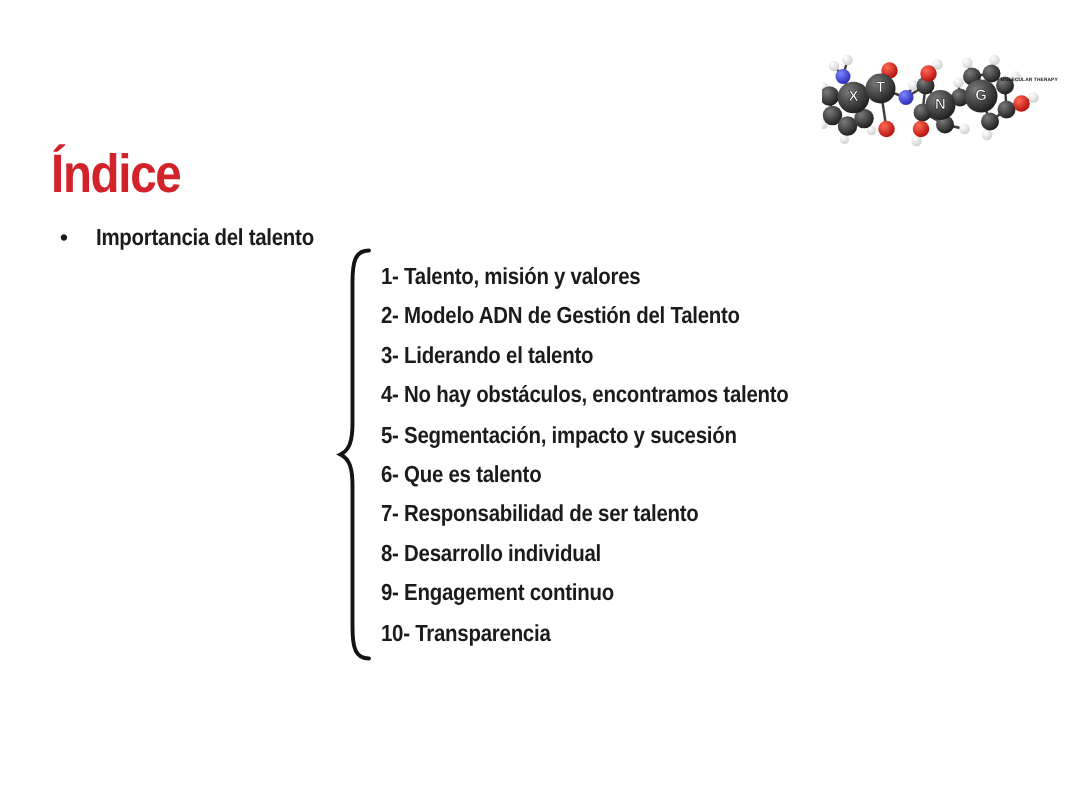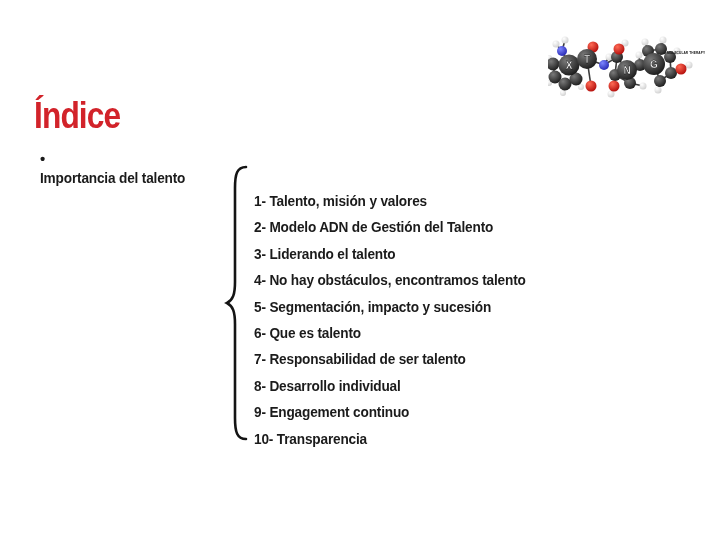--- a/index.html
+++ b/index.html
@@ -22,36 +22,35 @@
     position:absolute;left:34px;top:95px;
     font-size:36px;font-weight:800;letter-spacing:-1px;
     color:var(--accent);
     transform:scaleX(0.88);transform-origin:left top;
     white-space:nowrap;
   }
   .bullet-row{
     position:absolute;left:40px;
     display:flex;align-items:flex-start;
     white-space:nowrap;
-    flex-direction:column;
   }
   .bullet-dot{
     width:24px;font-size:15px;font-weight:700;line-height:19px;
   }
   .bullet-dot::before{content:"\2022";}
   .bullet-label, .bullet-sublabel{
     font-size:15.5px;font-weight:700;letter-spacing:-0.2px;line-height:19px;
     transform:scaleX(0.88);transform-origin:left top;
     white-space:nowrap;
   }
   .bullet-sub-row{
     position:absolute;left:64px;white-space:nowrap;
   }
   .index-list{
-    position:absolute;left:254px;top:172px;width:300px;margin-top:16px;
+    position:absolute;left:254px;top:172px;width:300px;
   }
   .index-item{
     height:26.4px;line-height:26.4px;
     font-size:15.5px;font-weight:700;letter-spacing:-0.2px;
     transform:scaleX(0.88);transform-origin:left top;
     white-space:nowrap;
   }
   .brace{
     position:absolute;left:224px;top:164px;width:26px;height:278px;
   }

